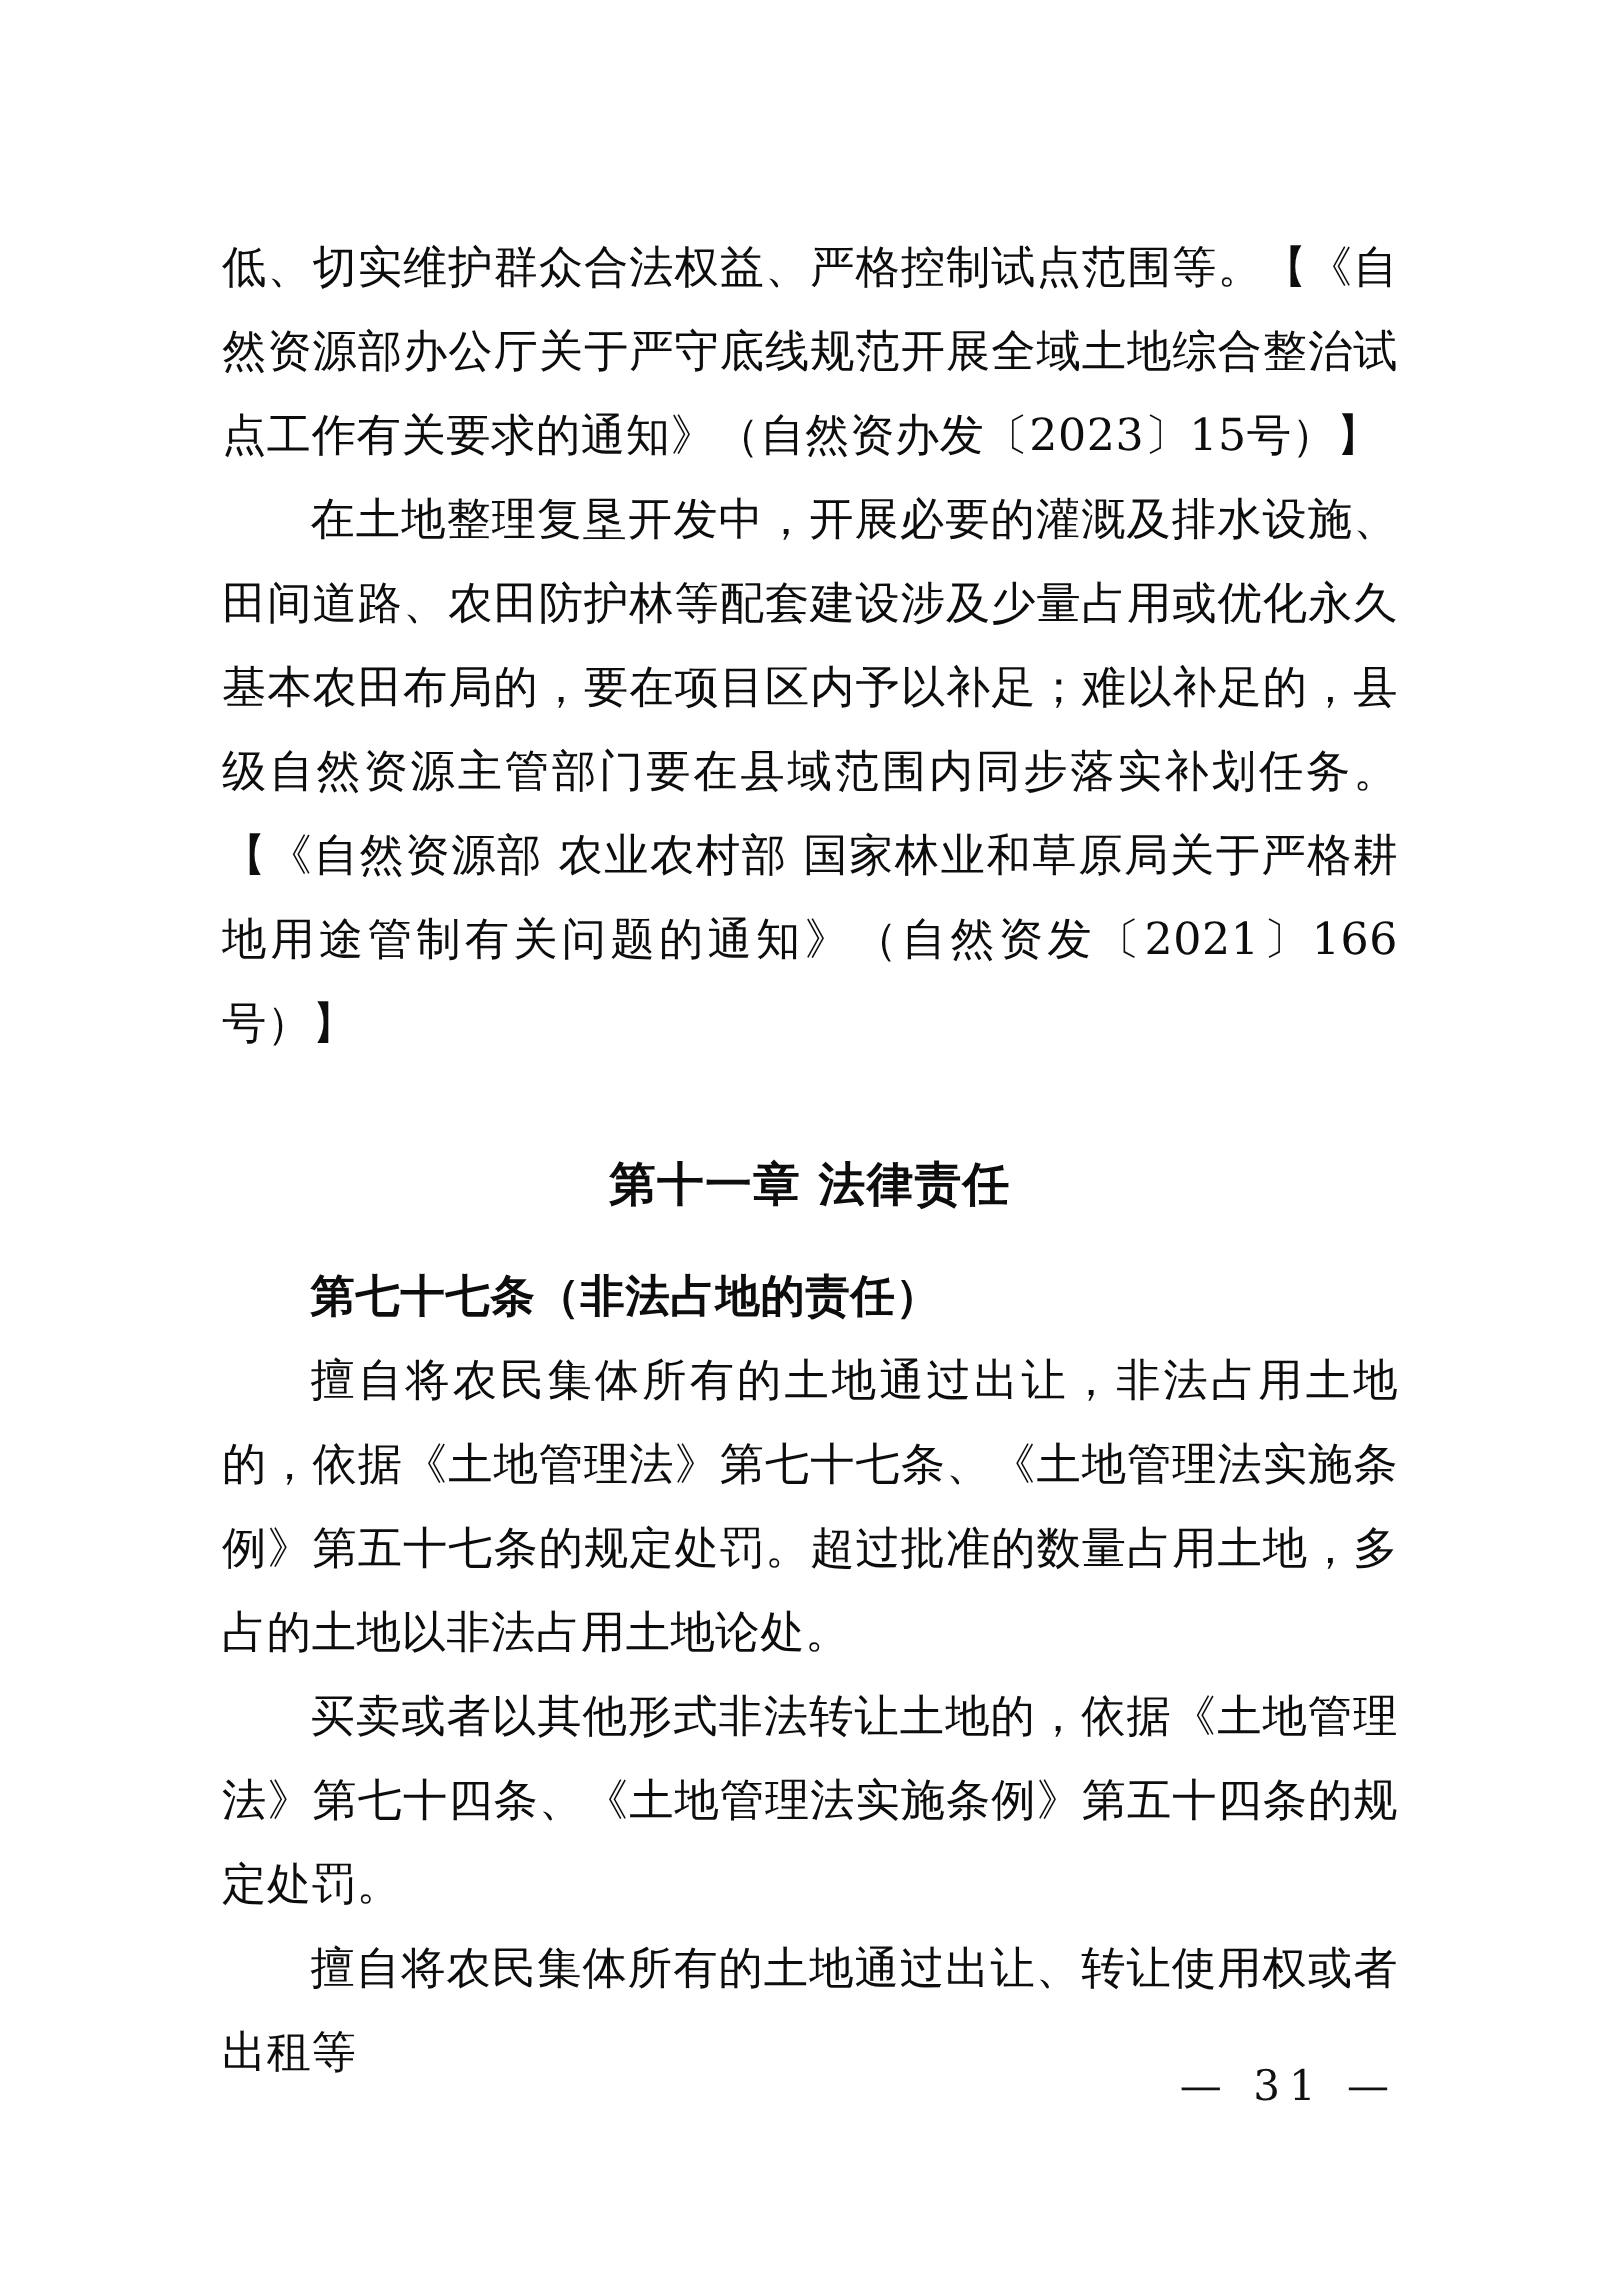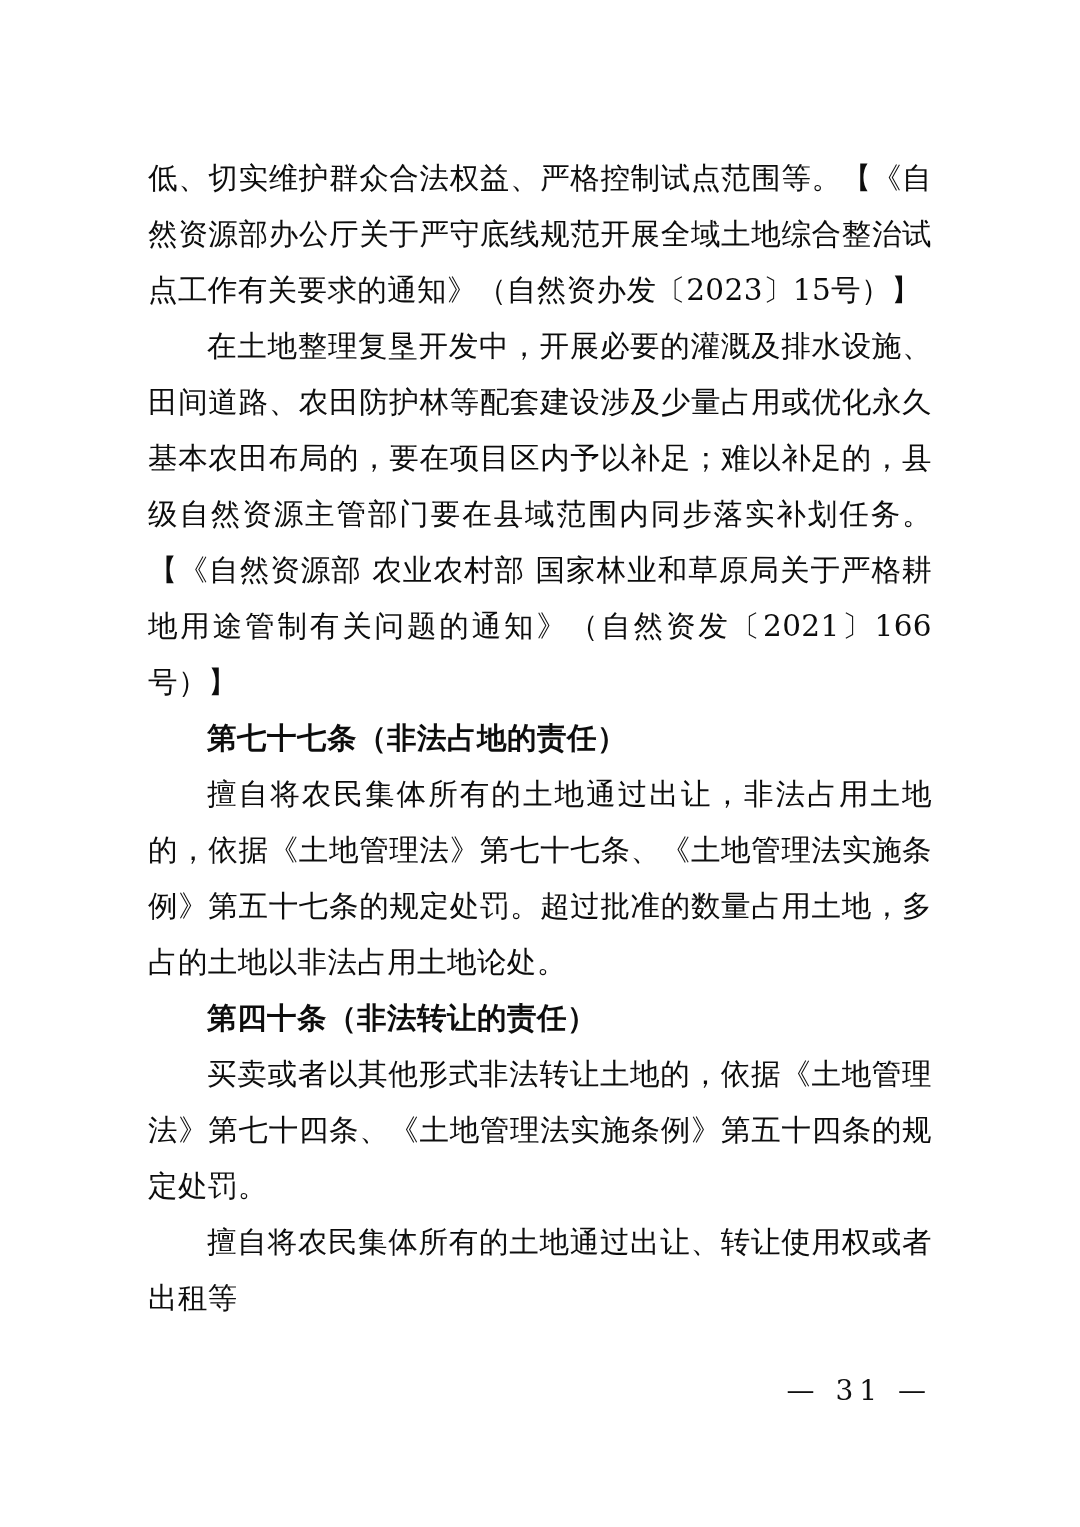--- a/index.html
+++ b/index.html
@@ -60,24 +60,24 @@
 </style>
 </head>
 <body>
 
 <div class="page">
 
   <p class="para">低、切实维护群众合法权益、严格控制试点范围等。【《自然资源部办公厅关于严守底线规范开展全域土地综合整治试点工作有关要求的通知》（自然资办发〔2023〕15号）】</p>
 
   <p class="para indent">在土地整理复垦开发中，开展必要的灌溉及排水设施、田间道路、农田防护林等配套建设涉及少量占用或优化永久基本农田布局的，要在项目区内予以补足；难以补足的，县级自然资源主管部门要在县域范围内同步落实补划任务。【《自然资源部 农业农村部 国家林业和草原局关于严格耕地用途管制有关问题的通知》（自然资发〔2021〕166号）】</p>
 
+  <h2 class="chapter-title">第十一章 法律责任</h2>
 
   <h3 class="article-heading">第七十七条（非法占地的责任）</h3>
   <p class="para indent">擅自将农民集体所有的土地通过出让，非法占用土地的，依据《土地管理法》第七十七条、《土地管理法实施条例》第五十七条的规定处罚。超过批准的数量占用土地，多占的土地以非法占用土地论处。</p>
 
-  <h3 class="article-heading">第四十条（非法转让的责任）</h3>
   <p class="para indent">买卖或者以其他形式非法转让土地的，依据《土地管理法》第七十四条、《土地管理法实施条例》第五十四条的规定处罚。</p>
 
   <p class="para indent">擅自将农民集体所有的土地通过出让、转让使用权或者出租等</p>
 
   <div class="page-number">— 31 —</div>
 
 </div>
 
 </body></html>

